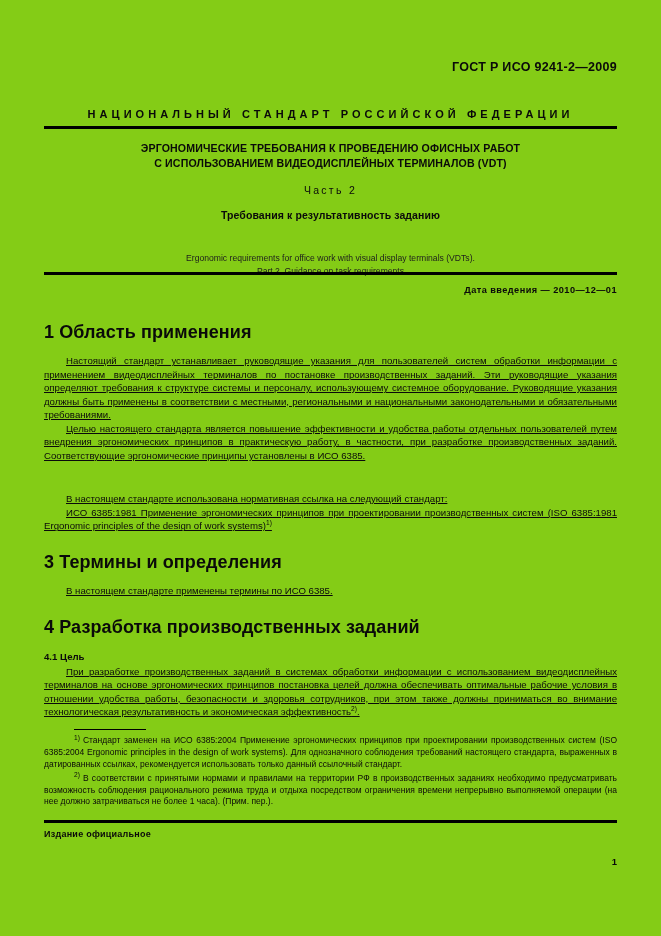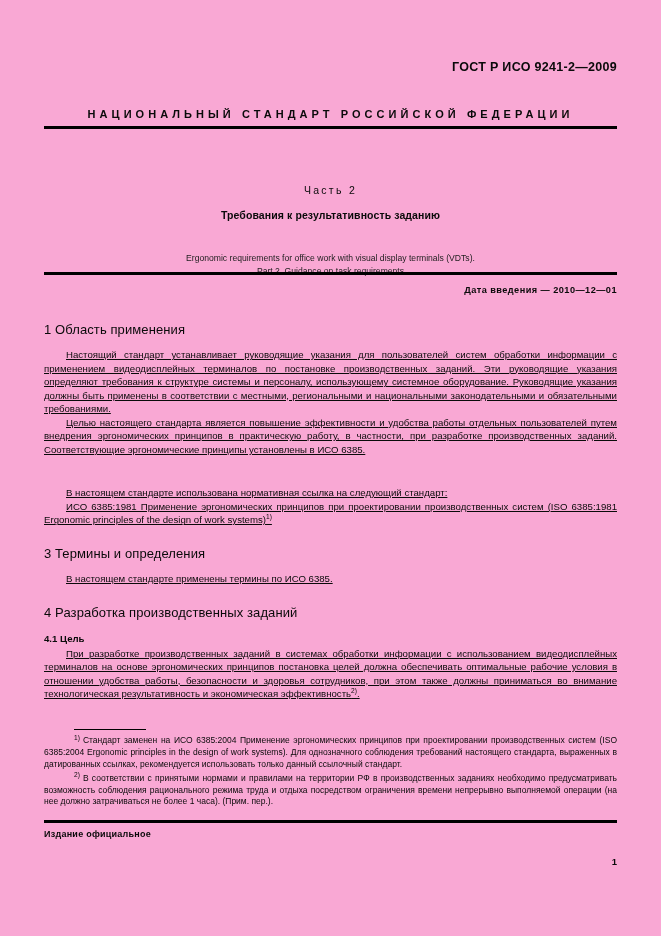--- a/index.html
+++ b/index.html
@@ -10,21 +10,21 @@
   }
   body {
     font-family: "Liberation Sans", sans-serif;
     color: #0a0a0a;
   }
   .page {
     position: relative;
     width: 661px;
     height: 936px;
     margin: 0 auto;
-    background: #f9a8d4;
+    background: #84cc16;
     overflow: hidden;
     box-sizing: border-box;
   }
 
   
   .std-number {
     position: absolute;
     top: 60px;
     right: 44px;
     font-size: 12.5px;
@@ -111,22 +111,22 @@
 
   
   .body {
     position: absolute;
     top: 322px;
     left: 44px;
     width: 573px;
   }
   h2.sec {
     margin: 0;
-    font-size: 13px;
-    font-weight: normal;
+    font-size: 18px;
+    font-weight: bold;
     letter-spacing: 0.1px;
   }
   h3.subsec {
     margin: 0;
     font-size: 9.6px;
     font-weight: bold;
   }
   p.para {
     margin: 0;
     font-size: 9.65px;
@@ -196,20 +196,24 @@
 </head>
 <body>
 
 <div class="page">
 
   <div class="std-number">ГОСТ Р ИСО 9241-2—2009</div>
 
   <div class="nat-std">НАЦИОНАЛЬНЫЙ СТАНДАРТ РОССИЙСКОЙ ФЕДЕРАЦИИ</div>
   <div class="rule-thick rule-top"></div>
 
+  <div class="title-main">
+    <div>ЭРГОНОМИЧЕСКИЕ ТРЕБОВАНИЯ К ПРОВЕДЕНИЮ ОФИСНЫХ РАБОТ</div>
+    <div>С ИСПОЛЬЗОВАНИЕМ ВИДЕОДИСПЛЕЙНЫХ ТЕРМИНАЛОВ (VDT)</div>
+  </div>
 
   <div class="part-label">Часть 2</div>
   <div class="part-title">Требования к результативность заданию</div>
 
   <div class="title-en">
     <div>Ergonomic requirements for office work with visual display terminals (VDTs).</div>
     <div>Part 2. Guidance on task requirements</div>
   </div>
 
   <div class="rule-thick rule-mid"></div>

